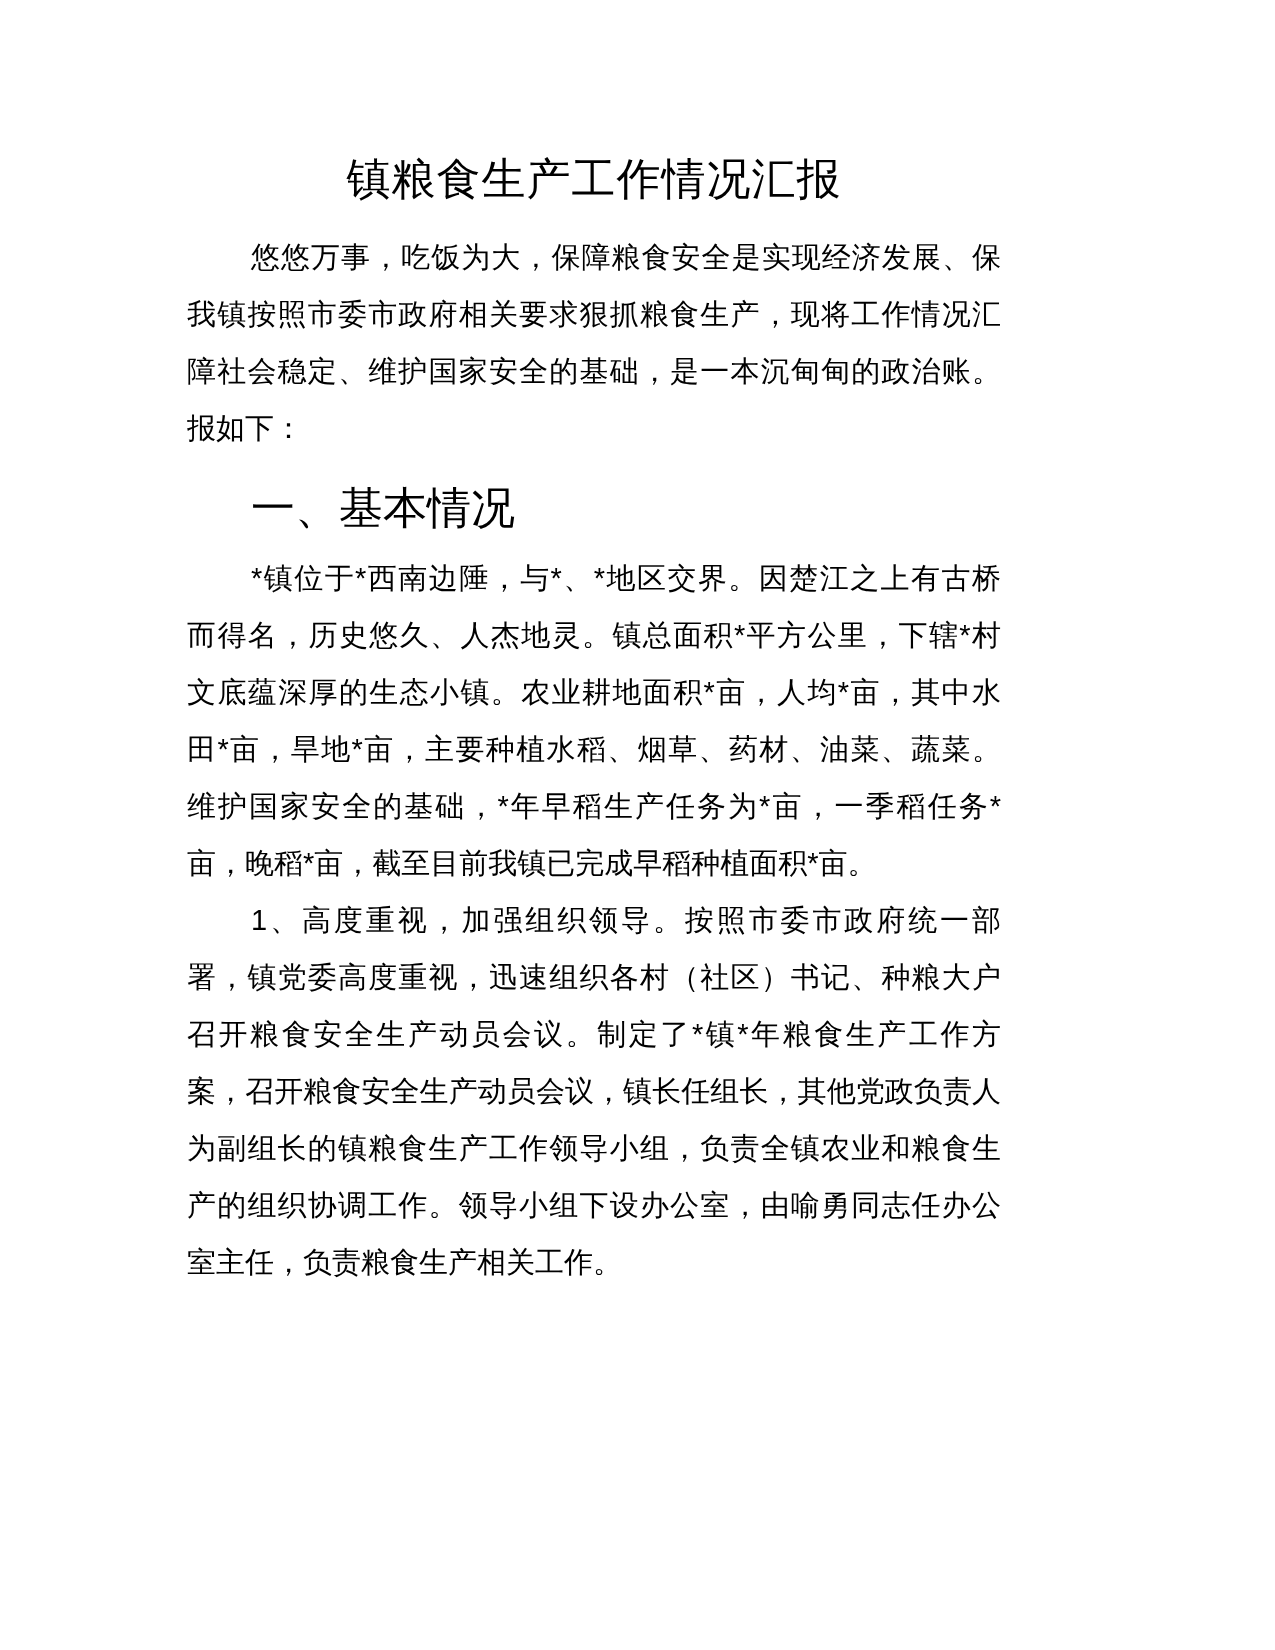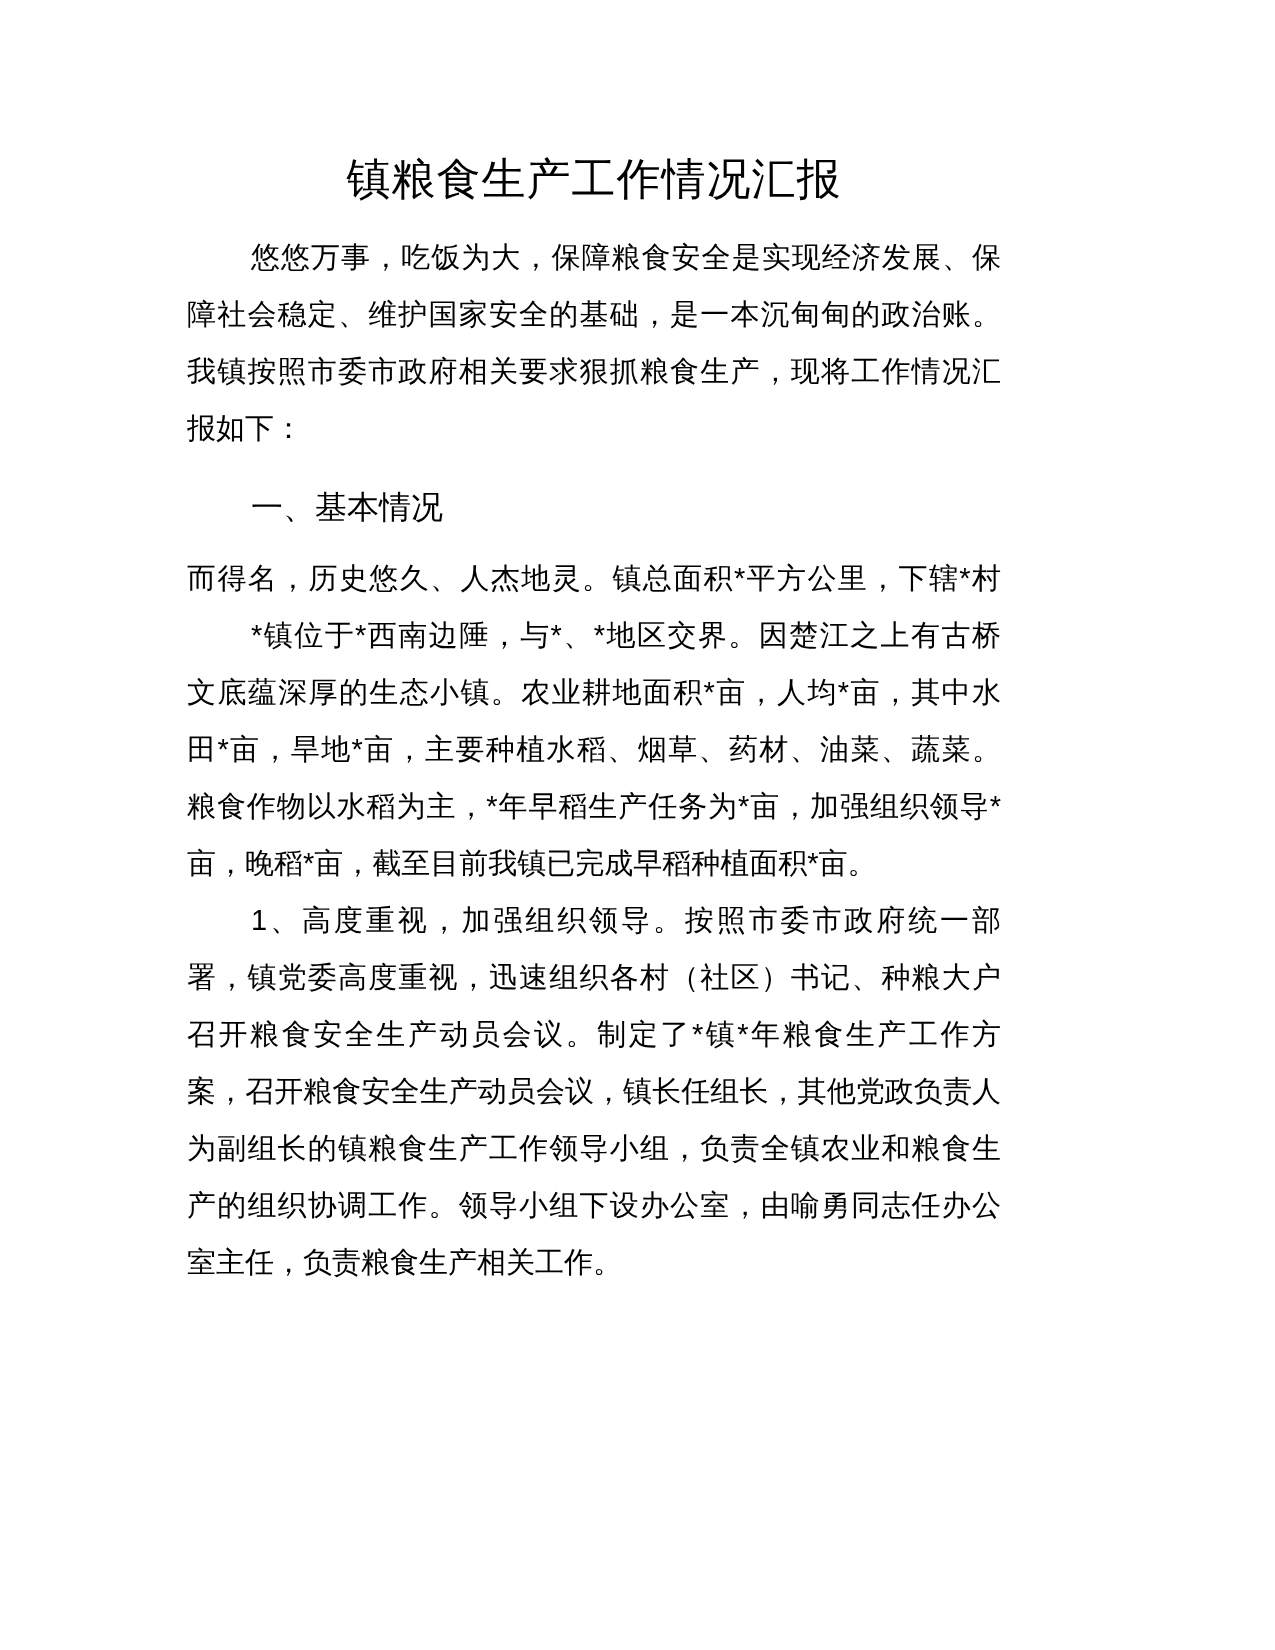--- a/index.html
+++ b/index.html
@@ -20,21 +20,21 @@
   }
   .doc-title {
     font-size: 44px;
     line-height: 62px;
     font-weight: 400;
     text-align: center;
     margin: 0 0 19px 0;
     letter-spacing: 1px;
   }
   .heading {
-    font-size: 32px;
+    font-size: 44px;
     line-height: 57px;
     font-weight: 400;
     margin: 22px 0 14px 0;
     text-indent: 64px;
     white-space: nowrap;
   }
   .para {
     font-size: 29px;
     line-height: 57px;
     margin: 0;
@@ -53,31 +53,31 @@
   }
 </style>
 </head>
 <body>
 
 <div class="page">
   <h1 class="doc-title">镇粮食生产工作情况汇报</h1>
   <div>
       <div class="para">
         <div class="line first">悠悠万事，吃饭为大，保障粮食安全是实现经济发展、保</div>
+        <div class="line">我镇按照市委市政府相关要求狠抓粮食生产，现将工作情况汇</div>
         <div class="line">障社会稳定、维护国家安全的基础，是一本沉甸甸的政治账。</div>
-        <div class="line">我镇按照市委市政府相关要求狠抓粮食生产，现将工作情况汇</div>
         <div class="line last">报如下：</div>
       </div>
       <div class="heading">一、基本情况</div>
       <div class="para">
+        <div class="line first">*镇位于*西南边陲，与*、*地区交界。因楚江之上有古桥</div>
         <div class="line">而得名，历史悠久、人杰地灵。镇总面积*平方公里，下辖*村</div>
-        <div class="line first">*镇位于*西南边陲，与*、*地区交界。因楚江之上有古桥</div>
         <div class="line">文底蕴深厚的生态小镇。农业耕地面积*亩，人均*亩，其中水</div>
         <div class="line">田*亩，旱地*亩，主要种植水稻、烟草、药材、油菜、蔬菜。</div>
-        <div class="line">粮食作物以水稻为主，*年早稻生产任务为*亩，加强组织领导*</div>
+        <div class="line">维护国家安全的基础，*年早稻生产任务为*亩，一季稻任务*</div>
         <div class="line last">亩，晚稻*亩，截至目前我镇已完成早稻种植面积*亩。</div>
       </div>
       <div class="para">
         <div class="line first">1、高度重视，加强组织领导。按照市委市政府统一部</div>
         <div class="line">署，镇党委高度重视，迅速组织各村（社区）书记、种粮大户</div>
         <div class="line">召开粮食安全生产动员会议。制定了*镇*年粮食生产工作方</div>
         <div class="line">案，召开粮食安全生产动员会议，镇长任组长，其他党政负责人</div>
         <div class="line">为副组长的镇粮食生产工作领导小组，负责全镇农业和粮食生</div>
         <div class="line">产的组织协调工作。领导小组下设办公室，由喻勇同志任办公</div>
         <div class="line last">室主任，负责粮食生产相关工作。</div>

